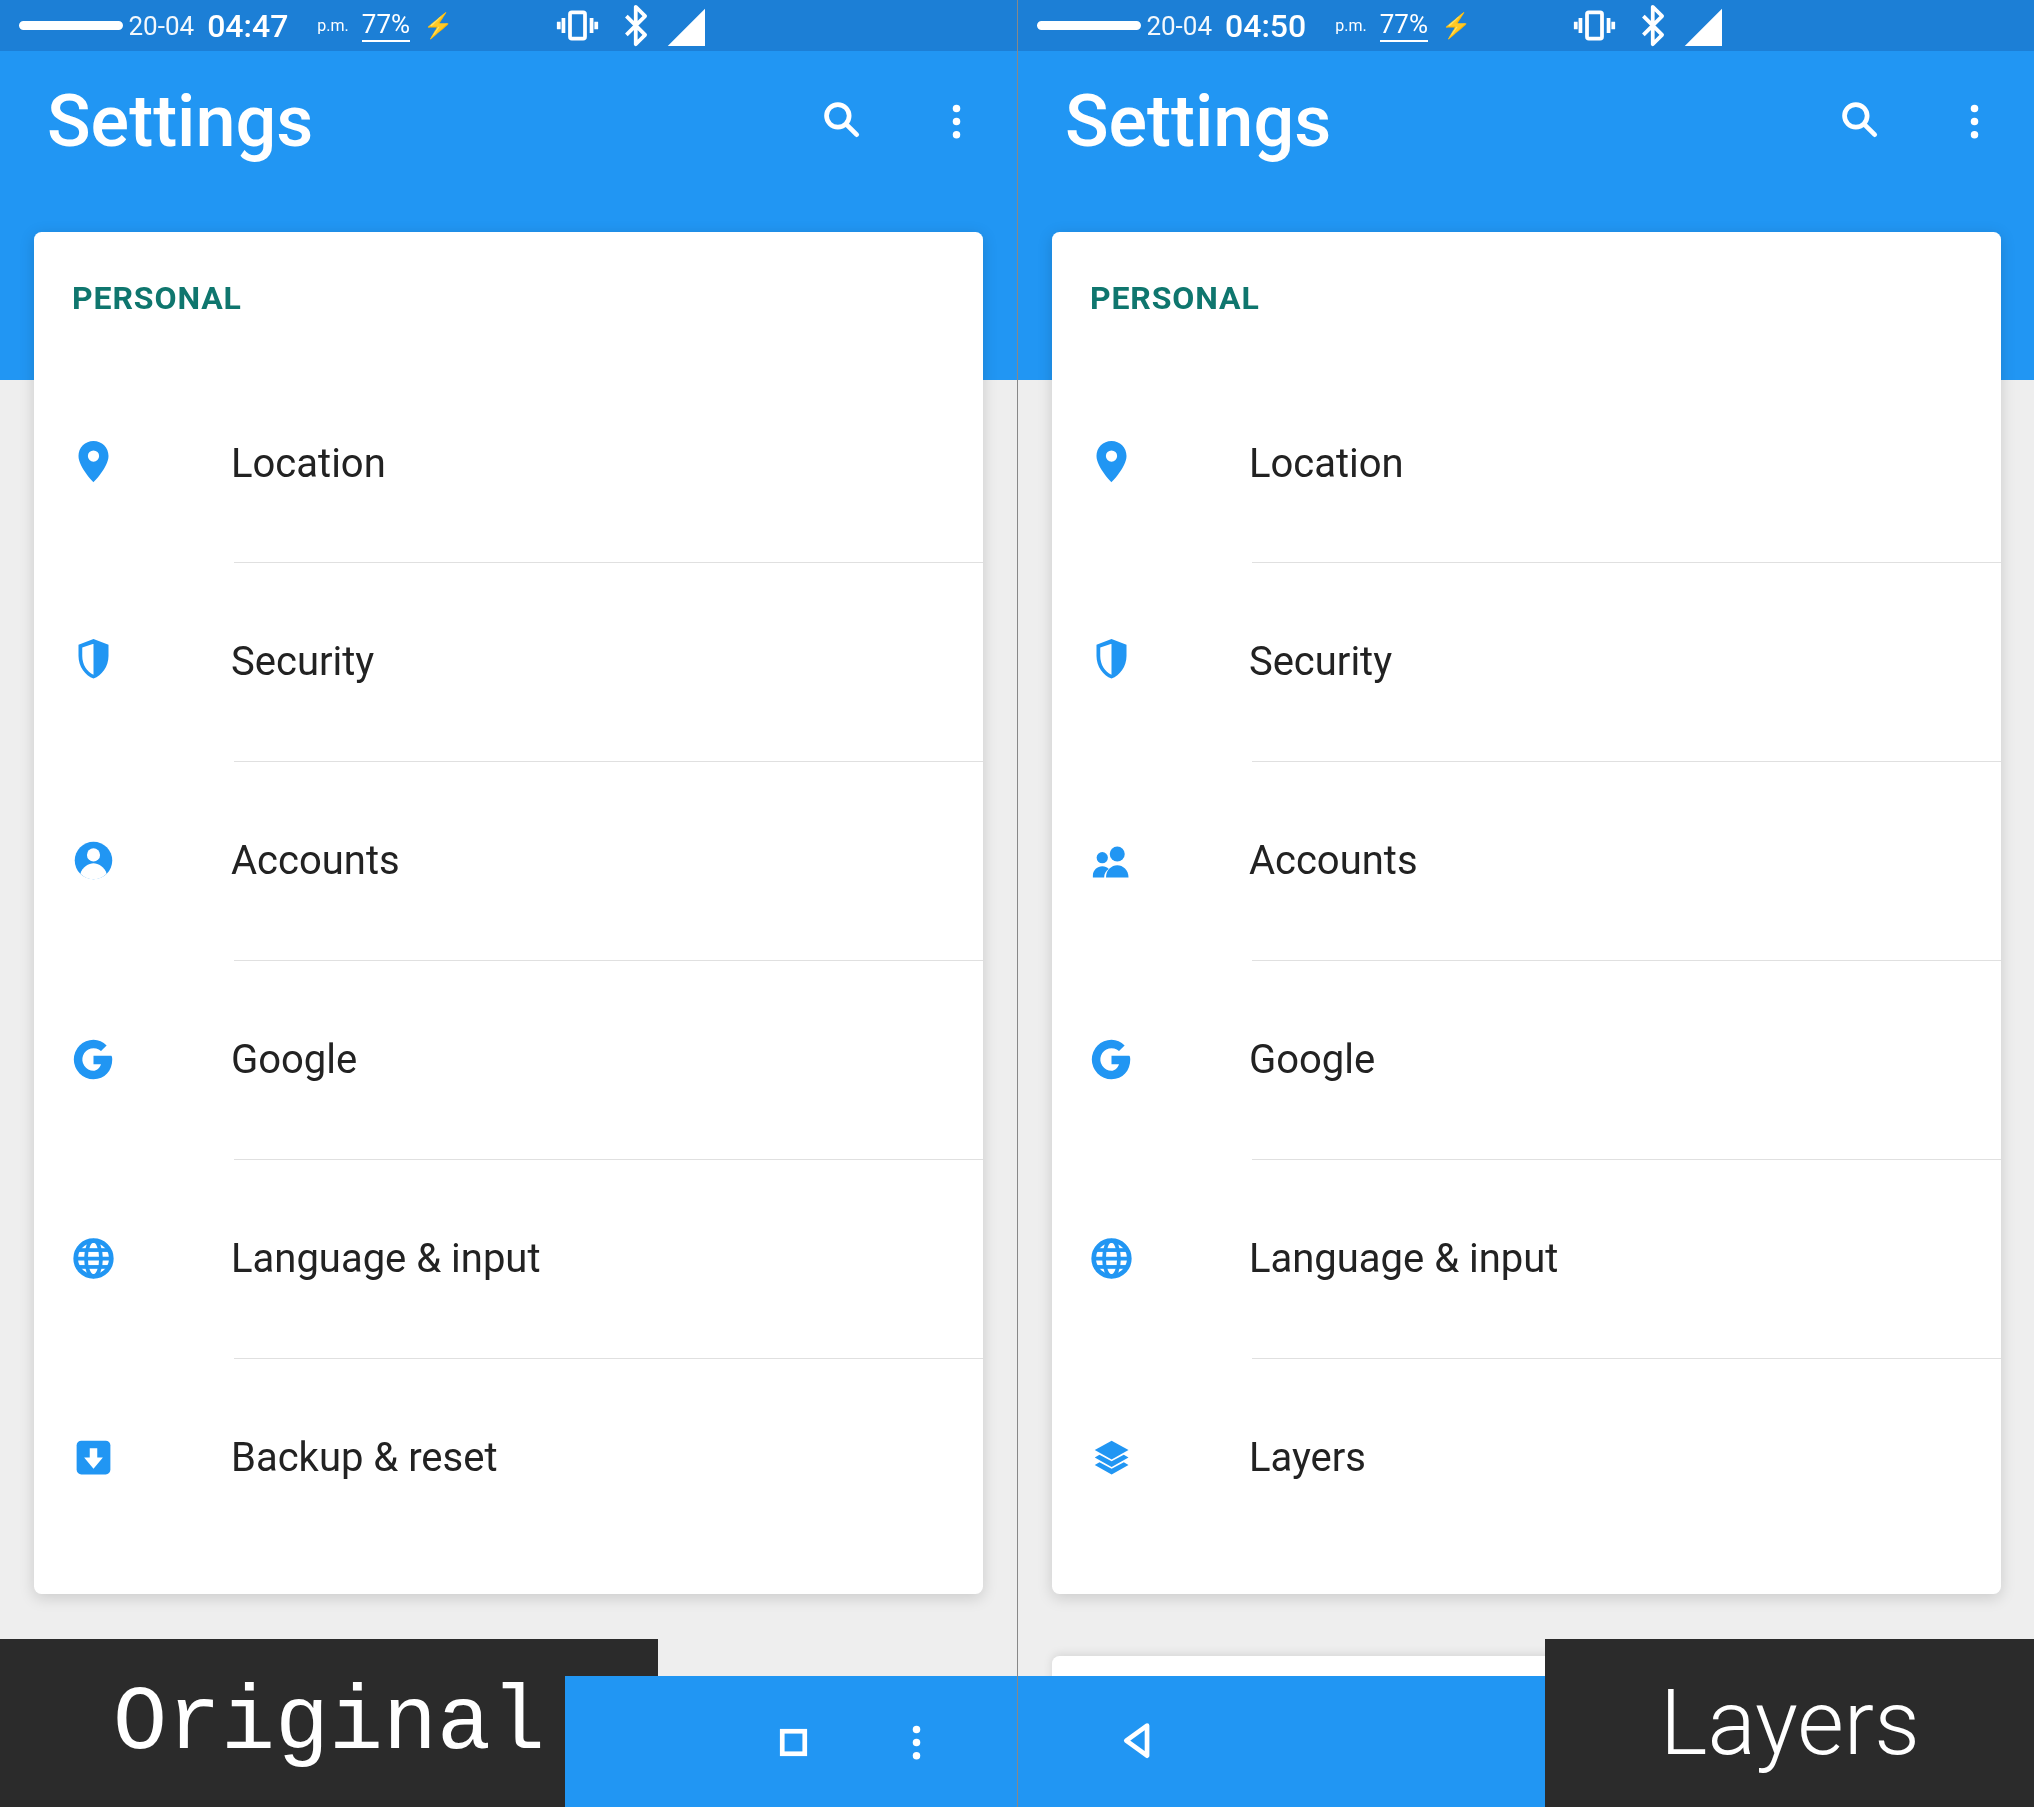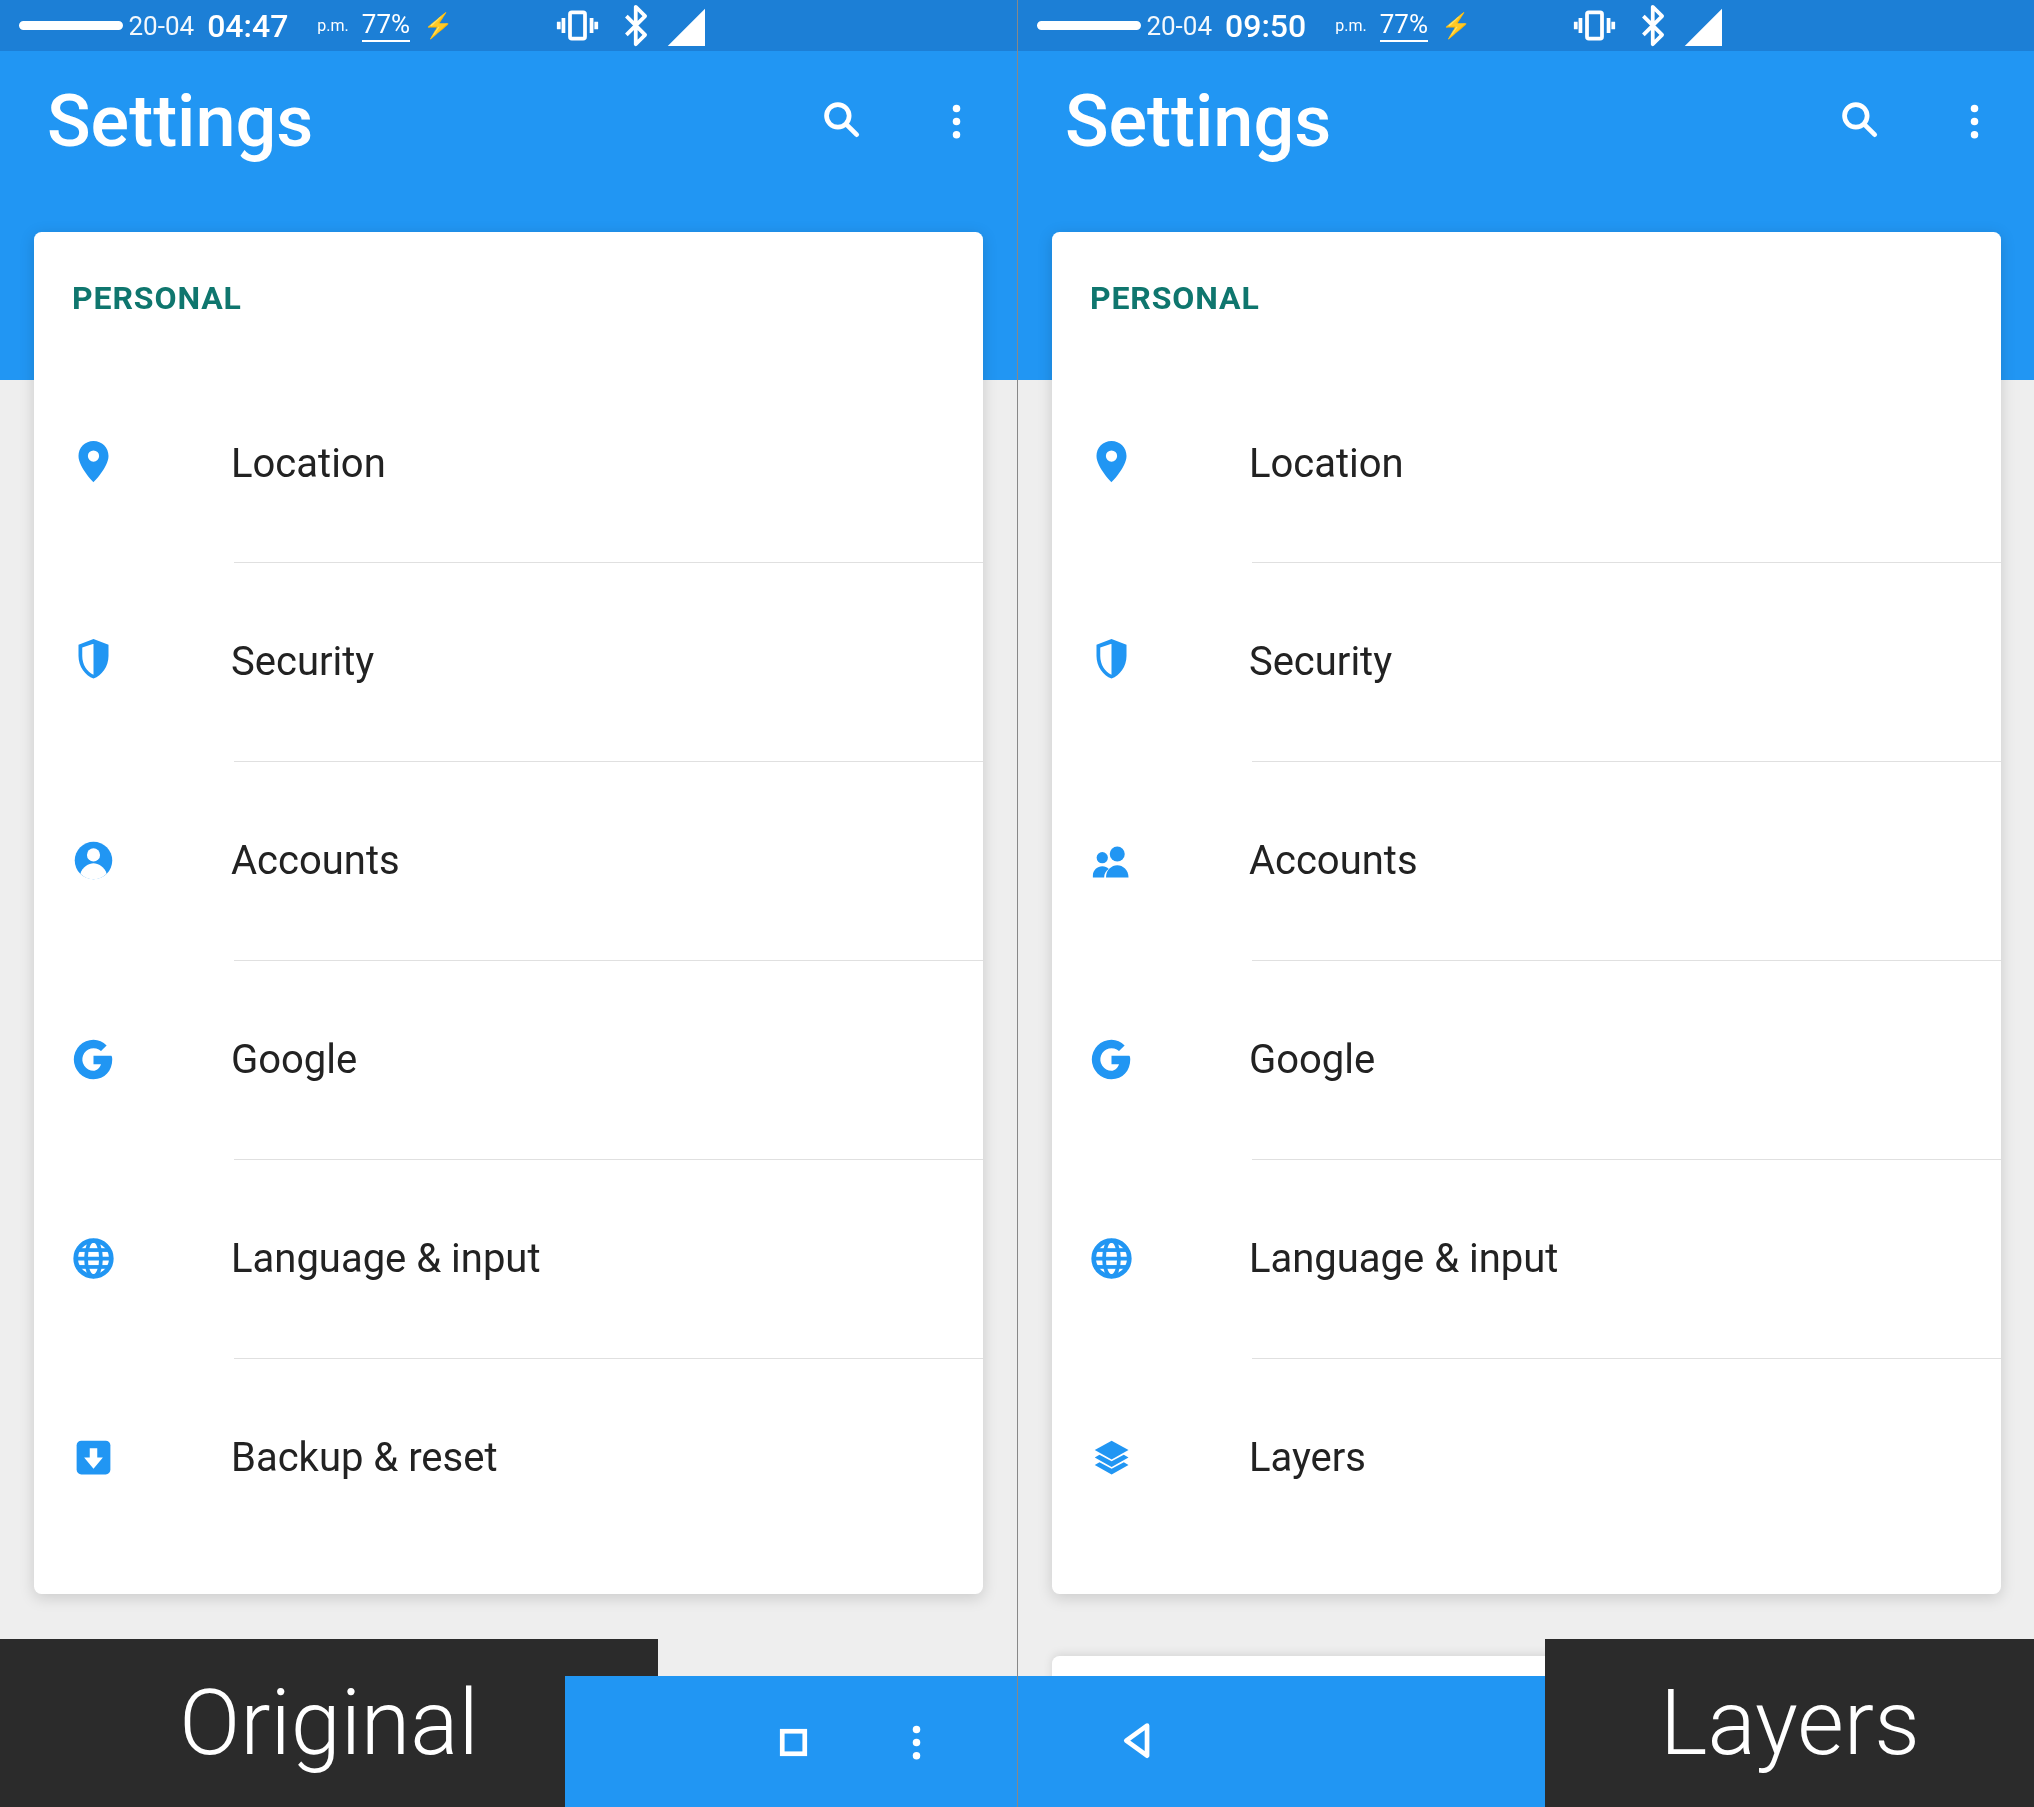--- a/index.html
+++ b/index.html
@@ -40,21 +40,21 @@
 
   
   .peek { position:absolute; left:34px; right:34px; bottom:105px; height:47px; background:#fff; border-radius:7.5px 7.5px 0 0;
           box-shadow:0 -1.9px 9.4px rgba(0,0,0,.1); display:flex; align-items:flex-end; padding:0 38px 5.6px 38px;
           font-size:28px; font-weight:700; letter-spacing:1.9px; color:#333; overflow:hidden; }
   .peek span { transform:translateY(13px); }
 
   
   .overlay-label { position:absolute; bottom:0; height:169px; background:#2b2b2b; color:#fff;
                    font-size:90px; font-weight:300; display:flex; align-items:center; justify-content:center; padding:0 47px; }
-  .overlay-left  { left:0;  width:658px; }
+  .overlay-left  { left:0;  width:658px;font-family:Liberation Mono, monospace; }
   .overlay-right { right:0; width:490px; }
 
   
   .nav-bar { position:absolute; bottom:0; height:132px; background:#2196f3; display:flex; align-items:center; justify-content:space-evenly; }
   .nav-left  { left:565px; right:0; }
   .nav-right { left:0; right:490px; }
   .nav-bar svg { display:block; }
   .nav-dots-off { visibility:hidden; }
 
   .icon-blue { fill:#2196f3; }
@@ -243,21 +243,21 @@
         </svg>
     </div>
   </div>
 
   <div class="divider-col"></div>
 
   <div class="phone">
     <div class="status-bar">
       <div class="batt-bar"></div>
       <span class="date">20-04</span>
-      <span class="time">09:50</span>
+      <span class="time">04:50</span>
       <span class="ampm">p.m.</span>
       <span class="batt-pct">77%</span>
       <span class="charge">⚡</span>
       <span class="status-spacer"></span>
       <svg width="45" height="45" viewBox="0 0 48 48">
           <use href="#ic-vibrate"></use>
         </svg>
       <svg width="38" height="45" viewBox="0 0 40 48">
           <use href="#ic-bt"></use>
         </svg>

